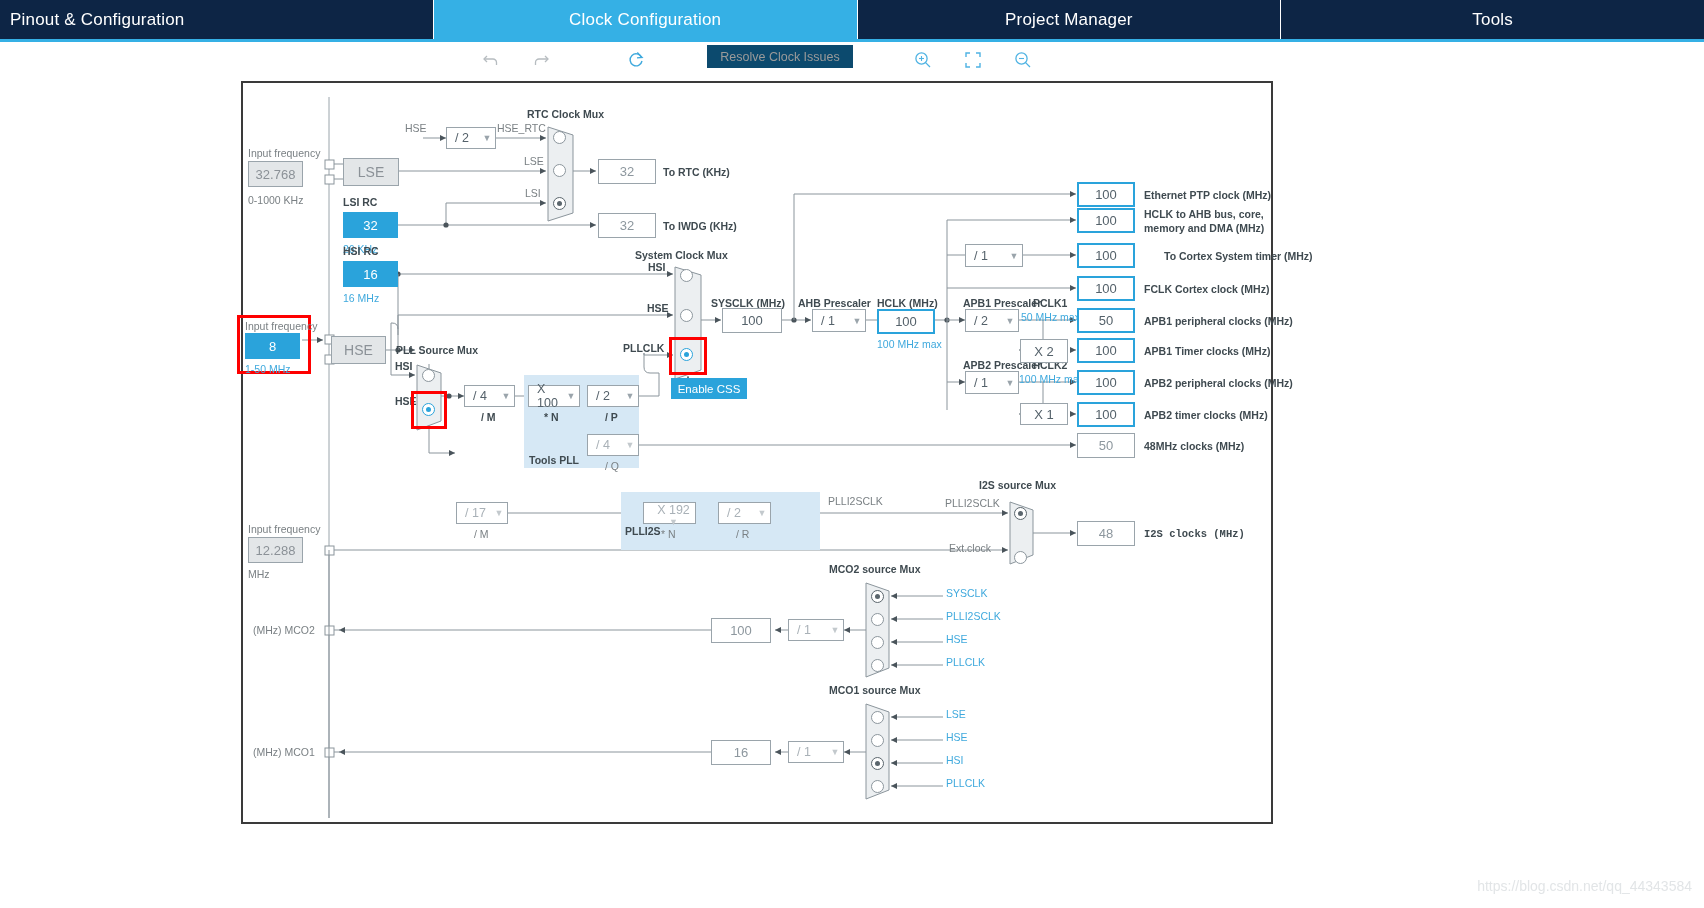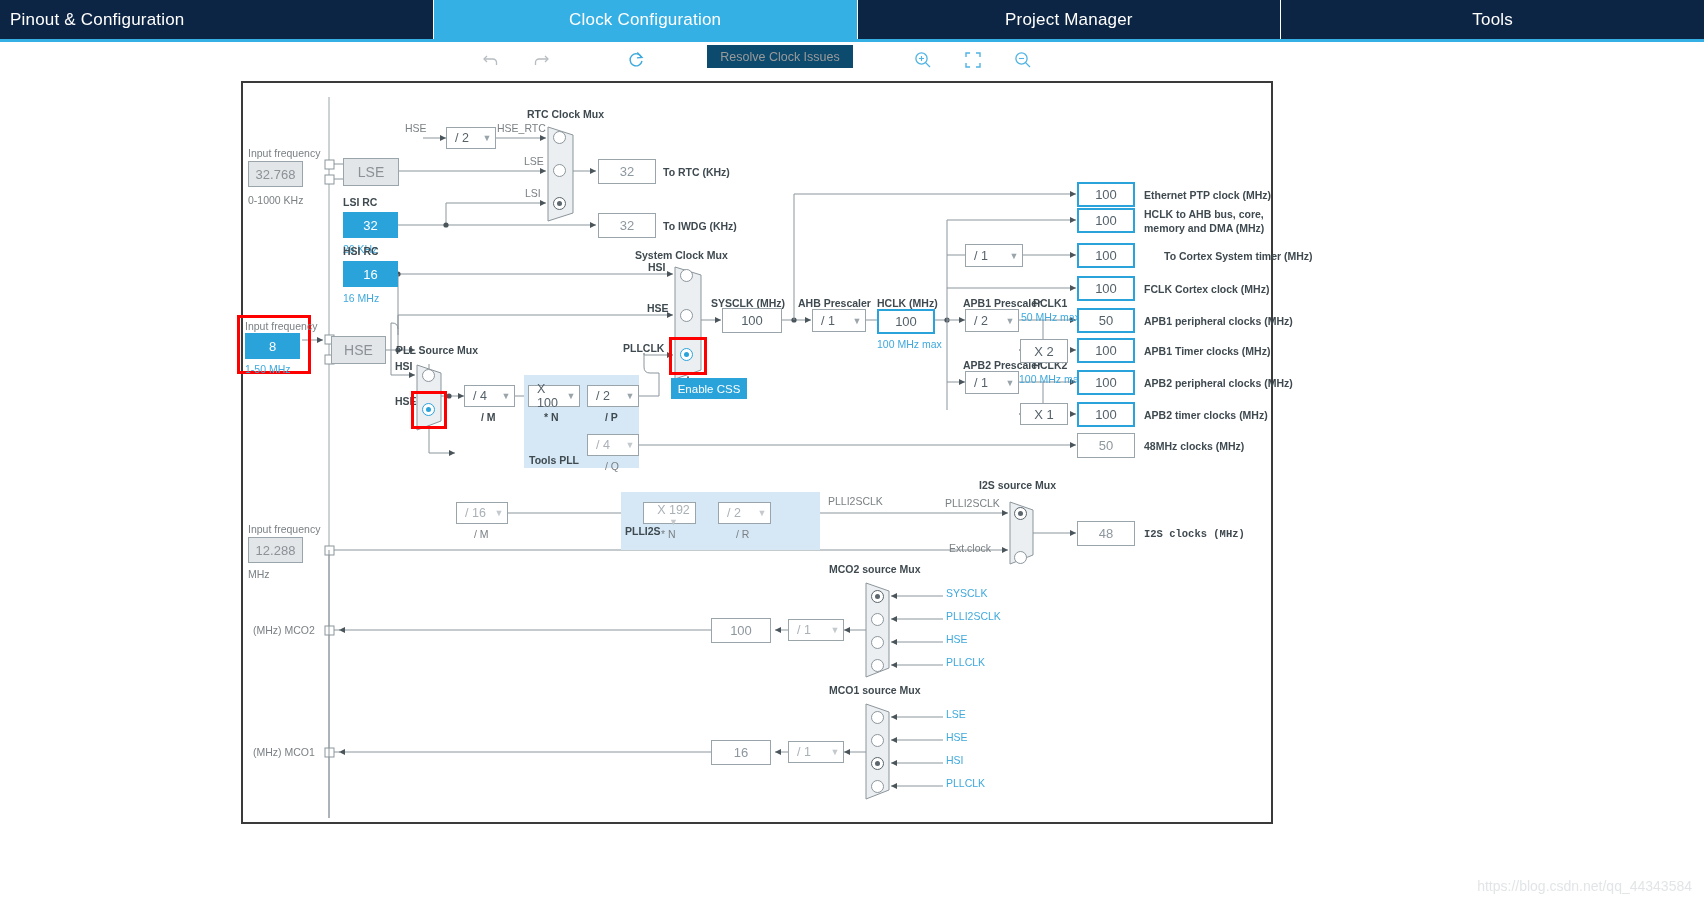--- a/index.html
+++ b/index.html
@@ -452,21 +452,21 @@
   <div class="box outblue" style="left:834px;top:287px;width:58px;height:25px;">100</div>
   <div class="lbl dark" style="left:901px;top:294px;">APB2 peripheral clocks (MHz)</div>
 
   <div class="box outblue" style="left:834px;top:319px;width:58px;height:25px;">100</div>
   <div class="lbl dark" style="left:901px;top:326px;">APB2 timer clocks (MHz)</div>
 
   <div class="box grey" style="left:834px;top:350px;width:58px;height:25px;">50</div>
   <div class="lbl dark" style="left:901px;top:357px;">48MHz clocks (MHz)</div>
 
   <div class="combo dim" style="left:213px;top:419px;width:52px;height:22px;">
-    <span class="cv">/ 16</span>
+    <span class="cv">/ 17</span>
     <span class="chev">▼</span>
   </div>
   <div class="lbl" style="left:231px;top:445px;">/ M</div>
 
   <div class="combo dim" style="left:400px;top:419px;width:53px;height:22px;flex-direction:column;">
     <span class="cv">X 192</span>
     <span class="chev">▼</span>
   </div>
   <div class="lbl" style="left:418px;top:445px;">* N</div>
 

